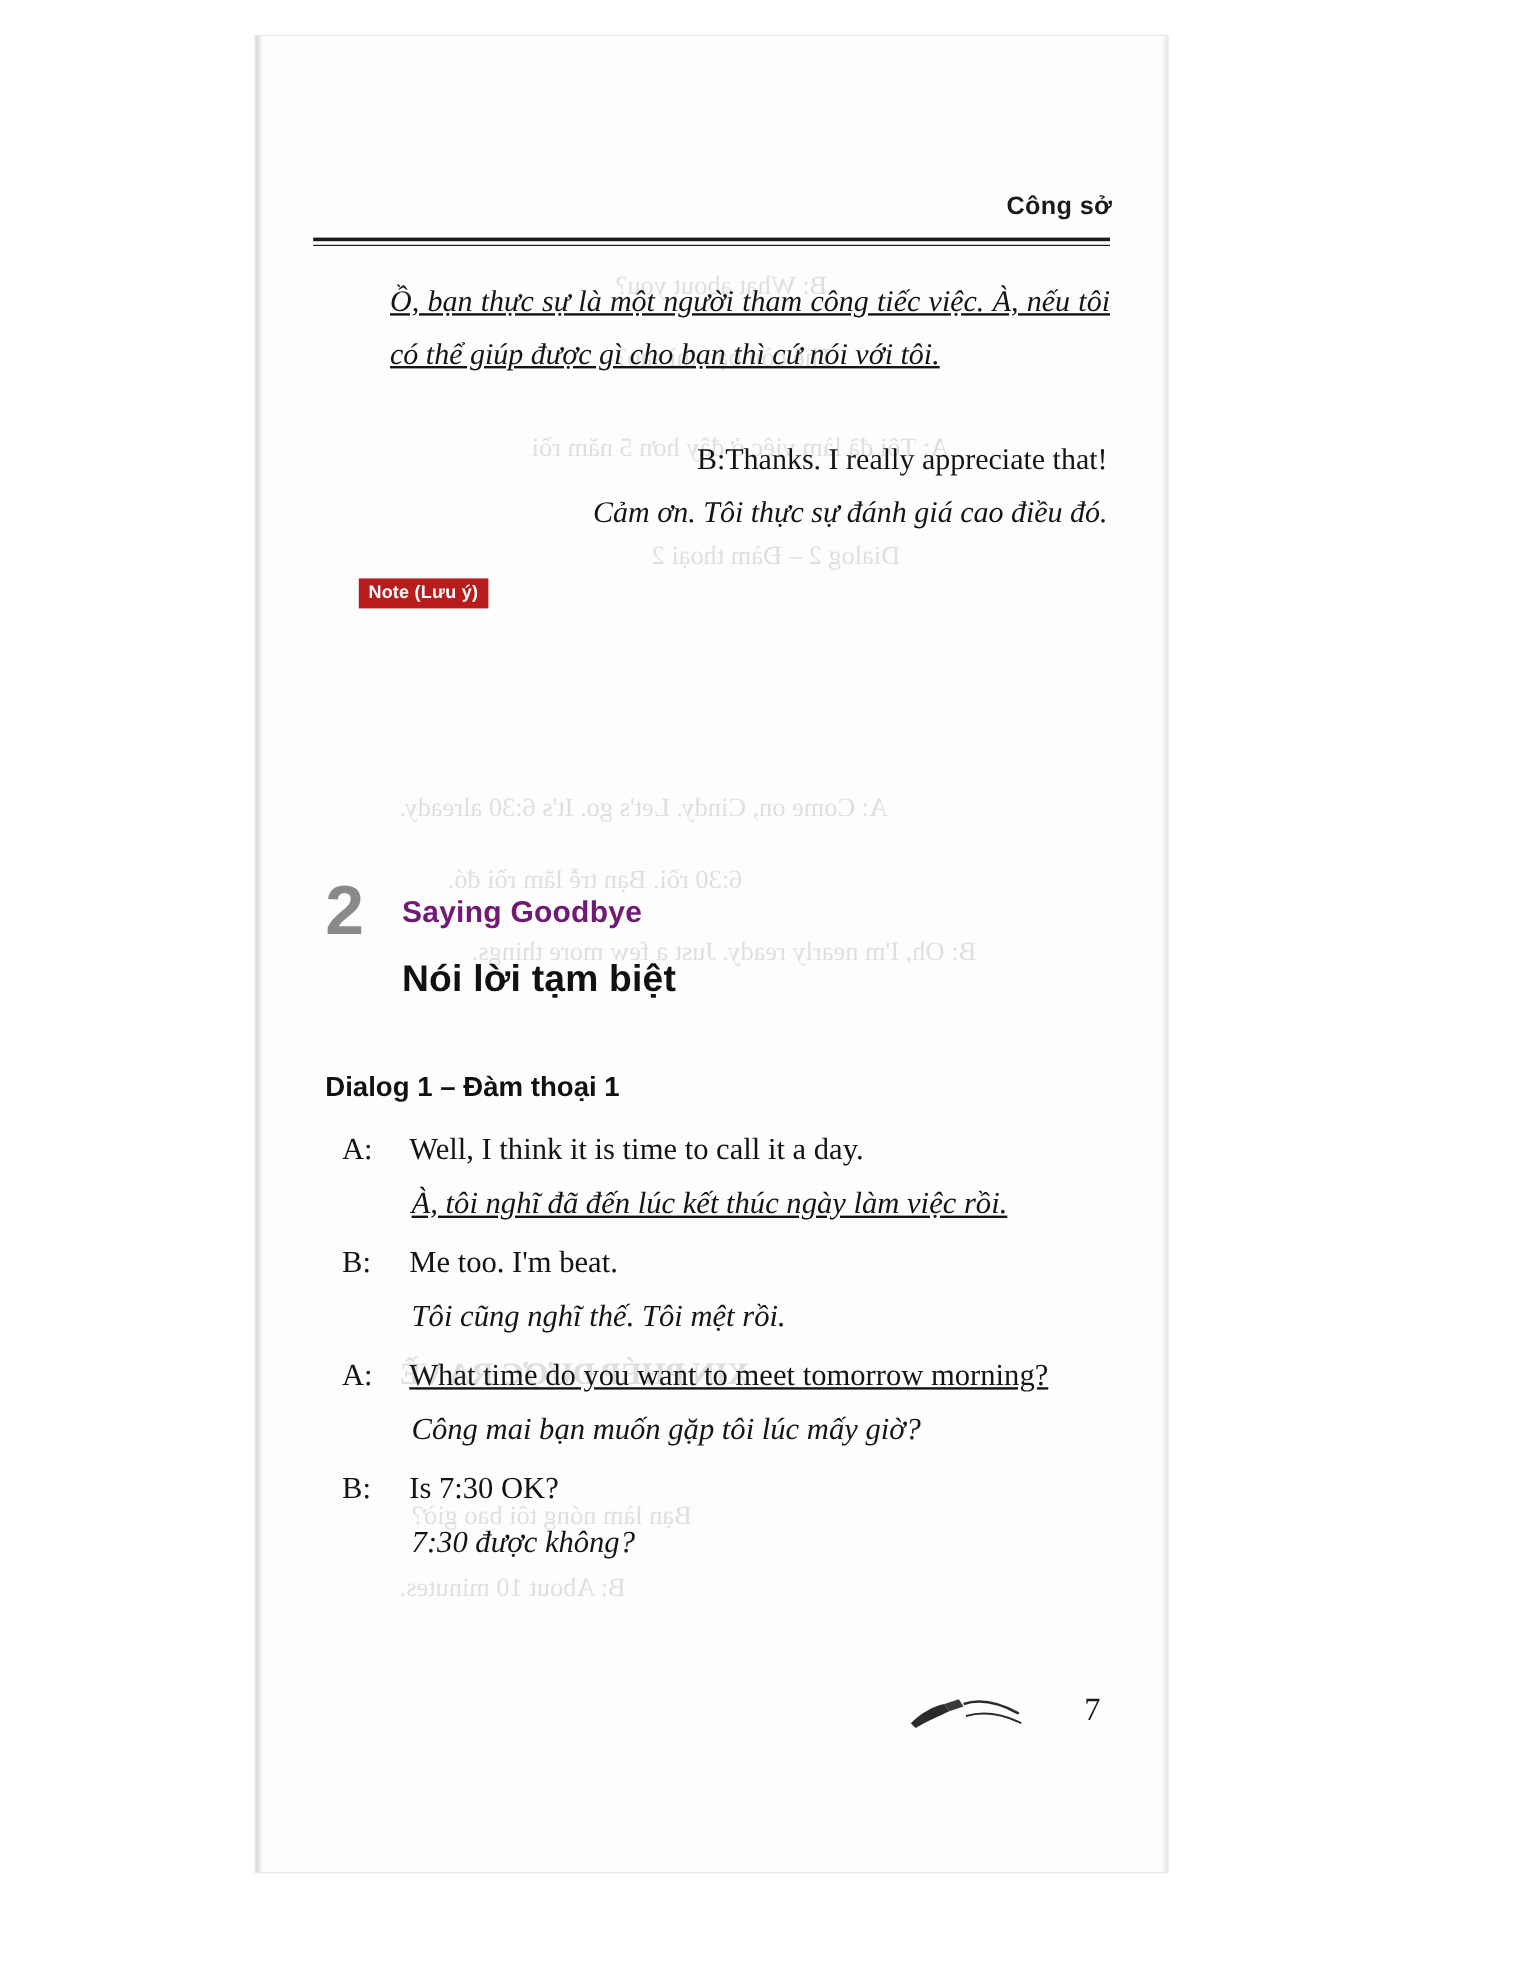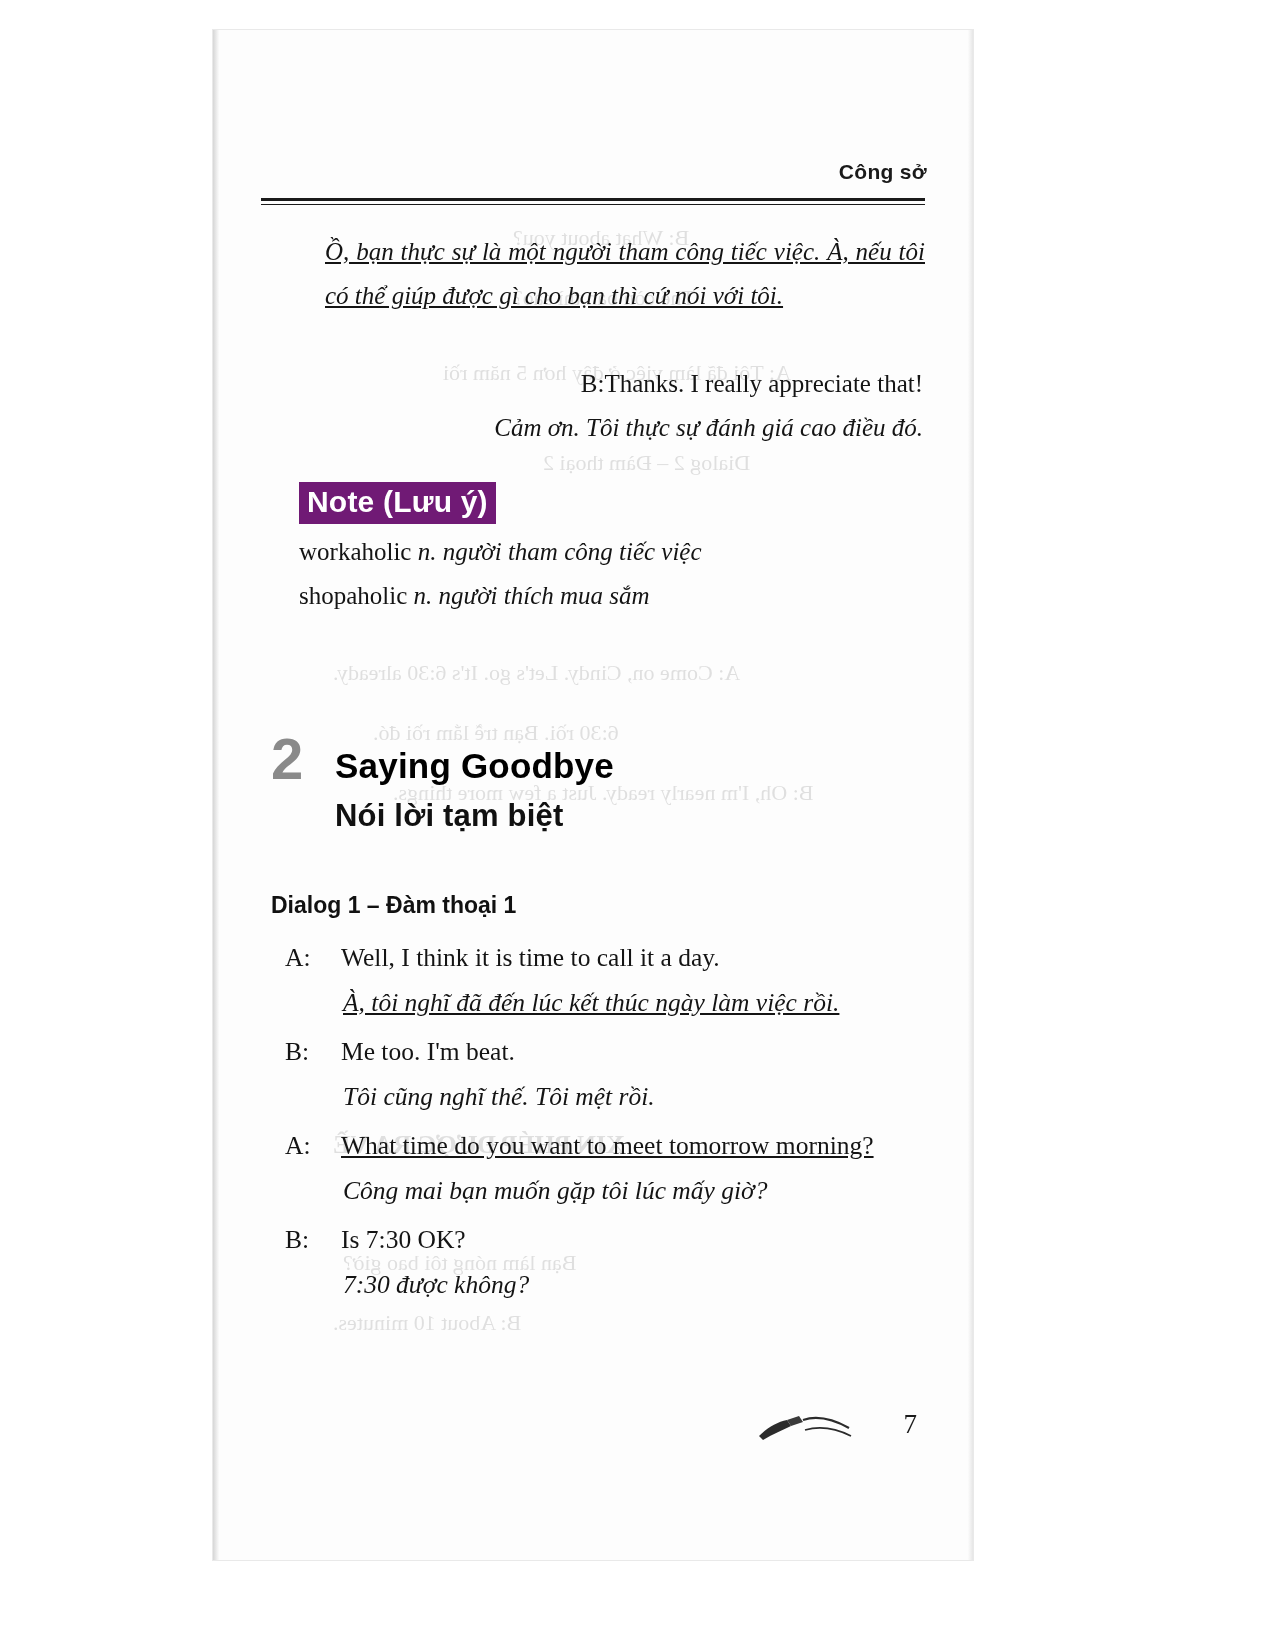--- a/index.html
+++ b/index.html
@@ -110,25 +110,25 @@
   .speaker {
     display: inline-block;
     width: 38px;
   }
 
   
   .note-label {
     position: absolute;
     left: 86px;
     top: 452px;
-    background: #701a75;
+    background: #b91c1c;
     color: #ffffff;
     font-family: "Liberation Sans", sans-serif;
     font-weight: bold;
-    font-size: 30px;
+    font-size: 15px;
     padding: 3px 8px 5px 8px;
     letter-spacing: 0.2px;
   }
 
   .note-lines {
     position: absolute;
     left: 86px;
     top: 500px;
     width: 620px;
   }
@@ -145,22 +145,22 @@
     font-size: 58px;
     color: #8a8a8a;
     line-height: 1;
   }
   .sec-title-en {
     position: absolute;
     left: 122px;
     top: 716px;
     font-family: "Liberation Sans", sans-serif;
     font-weight: bold;
-    font-size: 35px;
-    color: #000000;
+    font-size: 25px;
+    color: #701a75;
     letter-spacing: 0.2px;
   }
   .sec-title-vn {
     position: absolute;
     left: 122px;
     top: 768px;
     font-family: "Liberation Sans", sans-serif;
     font-weight: bold;
     font-size: 31px;
     color: #111;
@@ -252,32 +252,20 @@
     </div>
 
     <div class="block" style="left:70px; top:332px; width:640px;text-align:right;">
       <div class="en">
         <span class="speaker">B:</span><span>Thanks. I really appreciate that!</span>
       </div>
       <div class="vn" style="margin-left:42px;">Cảm ơn. Tôi thực sự đánh giá cao điều đó.</div>
     </div>
 
     <div class="note-label">Note (Lưu ý)</div>
-    <div class="note-lines">
-      <div class="en">
-        <span class="en-word">workaholic</span>
-        <span class="it">n.</span>
-        <span class="it">người tham công tiếc việc</span>
-      </div>
-      <div class="en">
-        <span class="en-word">shopaholic</span>
-        <span class="it">n.</span>
-        <span class="it">người thích mua sắm</span>
-      </div>
-    </div>
 
     <div class="sec-number">2</div>
     <div class="sec-title-en">Saying Goodbye</div>
     <div class="sec-title-vn">Nói lời tạm biệt</div>
 
     <div class="dialog-label">Dialog 1 – Đàm thoại 1</div>
 
     <div class="dialog-body">
 
       <div class="turn">

